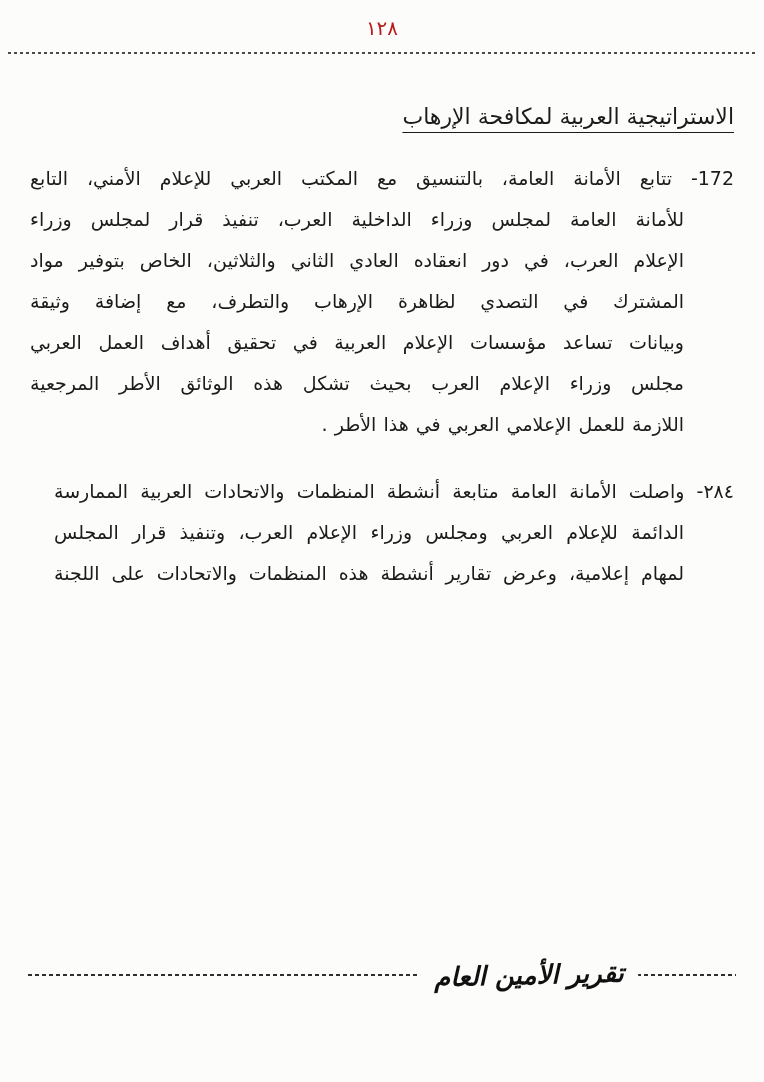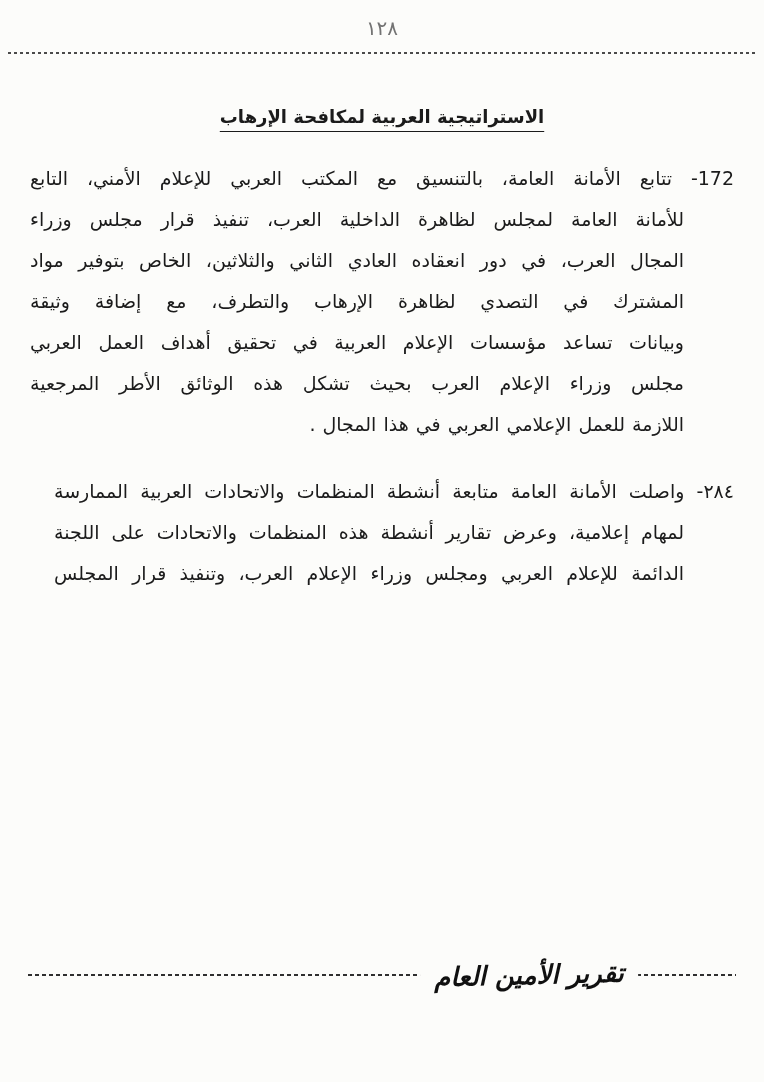--- a/index.html
+++ b/index.html
@@ -18,46 +18,45 @@
     direction: rtl;
     overflow: hidden;
     box-sizing: border-box;
     padding: 16px 30px 0 30px;
   }
   .page-number {
     text-align: center;
     font-size: 20px;
     line-height: 24px;
     letter-spacing: 7px;
-    color: #737373;
+    color: #b91c1c;
   }
   .rule-top {
     height: 2px;
     margin: 12px -22px 0 -22px;
     background: repeating-linear-gradient(to right, #4a4a4a 0 3px, transparent 3px 6px);
   }
   .para {
     font-size: 19px;
     line-height: 41px;
   }
   .intro { margin-top: 24px; }
   .line {
     text-align: justify;
     text-align-last: justify;
     word-spacing: 1px;
   }
   .line.last { text-align-last: right; }
   .hang .line { margin-right: 50px; }
   .hang .line.first { margin-right: 0; }
   .heading {
-    font-size: 18px;
+    font-size: 22px;
     line-height: 30px;
     margin-top: 48px;
-    text-align: center;
-    font-weight: bold;
+    text-align: right;
   }
   .heading .heading-text {
     text-decoration: underline;
     text-decoration-thickness: 1.3px;
     text-underline-offset: 8px;
   }
   .p283 { margin-top: 26px; }
   .h2 { margin-top: 46px; }
   .p284 { margin-top: 26px; margin-left: 24px; }
   .footer-rule {
@@ -94,32 +93,32 @@
 
   <div class="para intro">
   </div>
 
   <div class="heading">
     <span class="heading-text">الاستراتيجية العربية لمكافحة الإرهاب</span>
   </div>
 
   <div class="para hang p283">
     <div class="line first">172- تتابع الأمانة العامة، بالتنسيق مع المكتب العربي للإعلام الأمني، التابع</div>
-    <div class="line">للأمانة العامة لمجلس لظاهرة الداخلية العرب، تنفيذ قرار مجلس وزراء</div>
-    <div class="line">المجال العرب، في دور انعقاده العادي الثاني والثلاثين، الخاص بتوفير مواد</div>
+    <div class="line">للأمانة العامة لمجلس وزراء الداخلية العرب، تنفيذ قرار لمجلس وزراء</div>
+    <div class="line">الإعلام العرب، في دور انعقاده العادي الثاني والثلاثين، الخاص بتوفير مواد</div>
     <div class="line">المشترك في التصدي لظاهرة الإرهاب والتطرف، مع إضافة وثيقة</div>
     <div class="line">وبيانات تساعد مؤسسات الإعلام العربية في تحقيق أهداف العمل العربي</div>
     <div class="line">مجلس وزراء الإعلام العرب بحيث تشكل هذه الوثائق الأطر المرجعية</div>
-    <div class="line last">اللازمة للعمل الإعلامي العربي في هذا المجال .</div>
+    <div class="line last">اللازمة للعمل الإعلامي العربي في هذا الأطر .</div>
   </div>
 
 
   <div class="para hang p284">
     <div class="line first">٢٨٤- واصلت الأمانة العامة متابعة أنشطة المنظمات والاتحادات العربية الممارسة</div>
+    <div class="line">الدائمة للإعلام العربي ومجلس وزراء الإعلام العرب، وتنفيذ قرار المجلس</div>
     <div class="line">لمهام إعلامية، وعرض تقارير أنشطة هذه المنظمات والاتحادات على اللجنة</div>
-    <div class="line">الدائمة للإعلام العربي ومجلس وزراء الإعلام العرب، وتنفيذ قرار المجلس</div>
   </div>
 
   <div class="footer-rule"></div>
 
   <div class="signature">تقرير الأمين العام</div>
 
 </div>
 
 </body></html>

